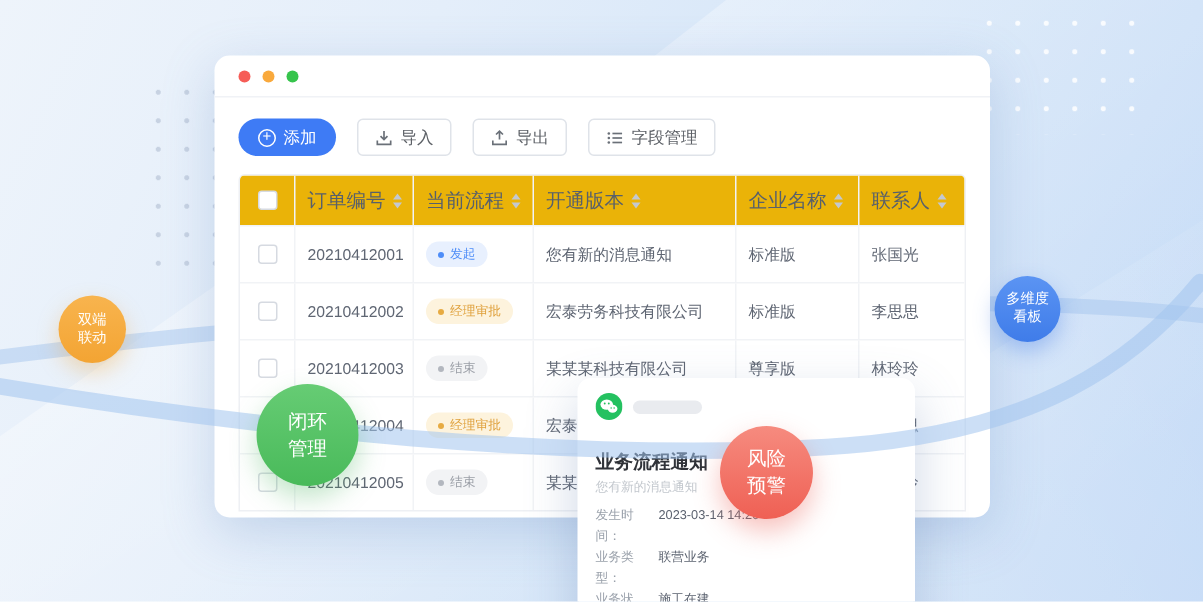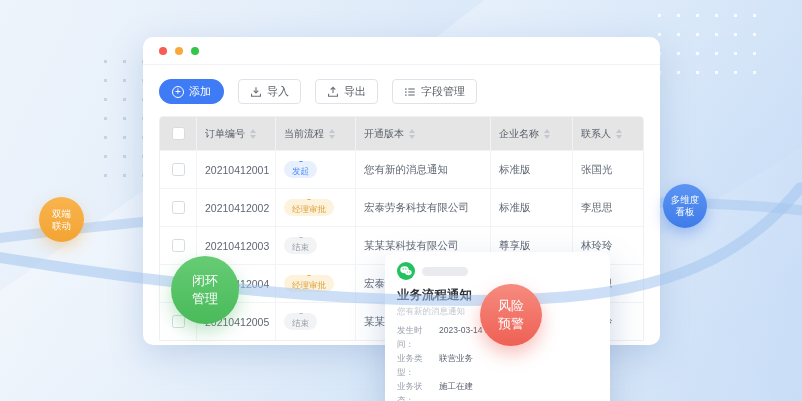--- a/index.html
+++ b/index.html
@@ -45,45 +45,45 @@
     border:none; border-radius:13px; height:25px; padding:0 13px; font-size:11px; cursor:pointer; }
   .plus-circle { width:12px; height:12px; border:1px solid #fff; border-radius:50%;
     display:flex; align-items:center; justify-content:center; font-size:10px; line-height:1; }
   .btn-sec { display:flex; align-items:center; gap:5px; background:#fff; color:#5c6066;
     border:1px solid #dfe3e9; border-radius:4px; height:25px; padding:0 11px; font-size:11px; cursor:pointer; }
   .btn-sec svg { display:block; }
   
   .table { margin:0 16px; border:1px solid #eef0f4; border-radius:4px 4px 0 0; overflow:hidden;
     font-size:10.5px; color:#5f6673; }
   .trow { display:grid; grid-template-columns:37px 79px 80px 135px 82px 1fr; align-items:center; }
-  .thead { background:#e5e5e5; height:33px; font-size:10px; color:#58606b; }
+  .thead { background:#eab308; height:33px; font-size:13px; color:#58606b; }
   .tbody .trow { height:38px; border-top:1px solid #f1f3f6; background:#fff; }
   .tcell { display:flex; align-items:center; height:100%; padding:0 8px;
     border-right:1px solid #f1f3f6; overflow:hidden; white-space:nowrap; }
   .tcell:last-child { border-right:none; }
   .tcell.center { justify-content:center; }
   .checkbox { width:13px; height:13px; border:1px solid #d6dae1; border-radius:2.5px; background:#fff; cursor:pointer; }
   .sort { display:inline-flex; flex-direction:column; gap:2px; margin-left:5px; cursor:pointer; }
   .sort i { width:0; height:0; border-left:3.5px solid transparent; border-right:3.5px solid transparent; }
   .sort .up { border-bottom:4px solid #c3c8d0; }
   .sort .dn { border-top:4px solid #c3c8d0; }
   .badge { display:inline-flex; align-items:center; gap:4px; height:17px; padding:0 8px;
-    border-radius:9px; font-size:8.5px;flex-direction:column; }
+    border-radius:9px; font-size:8.5px; }
   .badge .dot { width:4px; height:4px; border-radius:50%; }
   .badge.blue { background:#e8f0fe; color:#4e8df8; } .badge.blue .dot{ background:#4e8df8; }
   .badge.yellow { background:#fdf3dd; color:#dfa03b; } .badge.yellow .dot{ background:#e7ab42; }
   .badge.gray { background:#f2f3f5; color:#9a9ea6; } .badge.gray .dot{ background:#b3b7bf; }
   
   .card { position:absolute; left:385px; top:252px; width:225px; z-index:5;
     background:#fff; border-radius:9px; padding:10px 12px 12px;
     box-shadow:0 14px 34px rgba(90,120,170,.30); }
   .card-head { display:flex; align-items:center; gap:7px; }
   .wechat { width:18px; height:18px; }
   .pill-placeholder { width:46px; height:9px; border-radius:5px; background:#e9ebef; }
-  .card-title { margin-top:7px; font-size:12.5px; font-weight:bold; color:#303339; }
+  .card-title { margin-top:20px; font-size:12.5px; font-weight:bold; color:#303339; }
   .card-sub { margin-top:2px; font-size:8.5px; color:#c2c7cd; }
   .fields { margin-top:5px; }
   .frow { display:flex; font-size:8.5px; line-height:1.65; }
   .flabel { flex:0 0 42px; color:#9aa1ab; }
   .fvalue { color:#5c6370; white-space:pre-line; }
   
   .bubble { position:absolute; border-radius:50%; display:flex; align-items:center; justify-content:center;
     text-align:center; color:#fff; white-space:pre-line; z-index:7; }
   .bub-orange { left:39px; top:197px; width:45px; height:45px; font-size:9.5px; line-height:1.25;
     background:linear-gradient(180deg,#f8b44e,#f3a433); box-shadow:0 6px 14px rgba(240,165,60,.35); }

